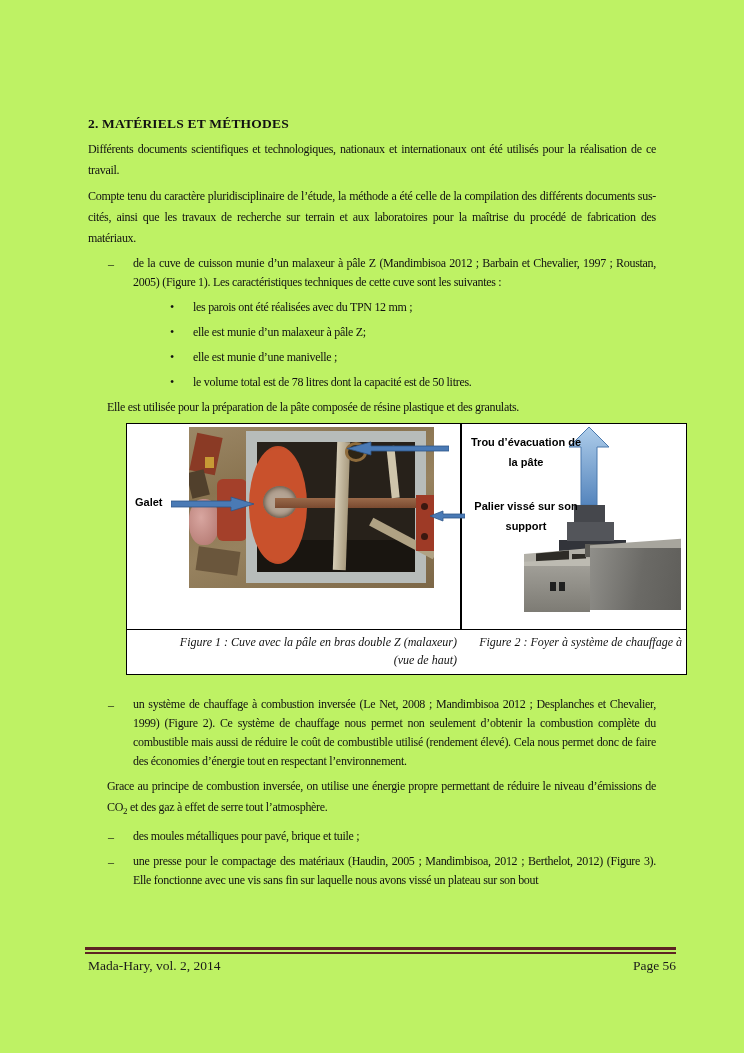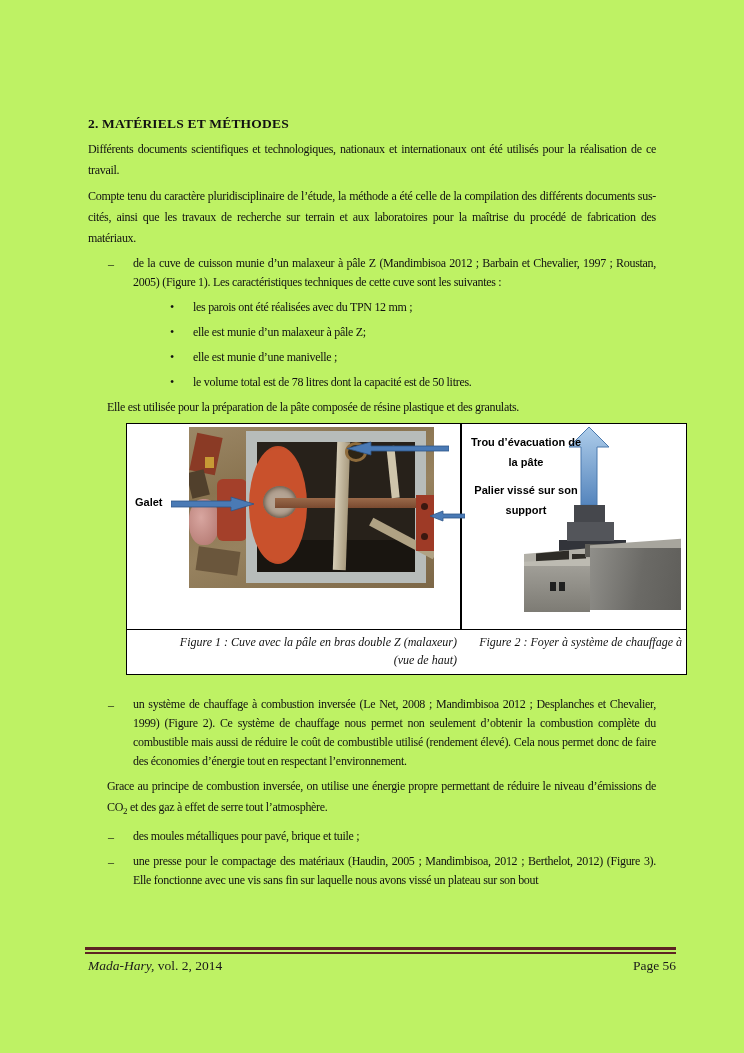--- a/index.html
+++ b/index.html
@@ -20,21 +20,21 @@
   .fig-table{position:relative;width:559px;margin:0 0 20px 38px;border:1.5px solid #000;background:#fff;}
   .fig-row1{position:relative;height:205px;}
   .vline{position:absolute;left:333px;top:0;bottom:0;width:1.5px;background:#000;z-index:1;}
   .fig-row2{display:flex;border-top:1.5px solid #000;}
   .cap{font-style:italic;font-size:12px;line-height:18px;text-align:right;padding:3px 4px 5px 4px;box-sizing:border-box;}
   .cap1{width:334px;}
   .cap2{flex:1;}
   .lbl{position:absolute;font-family:"Liberation Sans",sans-serif;font-weight:bold;font-size:11px;line-height:20px;color:#000;z-index:3;}
   .lbl-galet{left:8px;top:68px;}
   .lbl-trou{left:340px;top:8px;width:118px;text-align:center;}
-  .lbl-palier{left:337px;top:56px;width:124px;text-align:center;}
+  .lbl-palier{left:337px;top:72px;width:124px;text-align:center;}
   .arrow{position:absolute;z-index:2;}
   .arrow polygon{stroke:#2e5688;stroke-width:.8;}
   .arrow-galet{left:44px;top:72px;}
   .arrow-trou{left:219px;top:17px;}
   .arrow-palier{left:302px;top:86px;}
   .furnace-arrow{left:440px;top:3px;z-index:2;position:absolute;}
 
   
   .photo1{position:absolute;left:62px;top:3px;width:245px;height:161px;overflow:hidden;
     background:linear-gradient(160deg,#9b8766 0%,#8a7450 30%,#97825f 55%,#7c6747 100%);}
@@ -78,21 +78,21 @@
   .f-frontL{left:2px;top:64px;width:66px;height:46px;background:linear-gradient(180deg,#a09e97,#7d7b74);}
   .f-dot{width:6px;height:9px;background:#1f1f1f;}
   .f-dot1{left:26px;top:16px;} .f-dot2{left:35px;top:16px;}
 
   
   .footer{position:absolute;left:85px;top:947px;width:591px;}
   .rule1{height:3px;background:#5e2423;}
   .rule2{height:1.5px;background:#5e2423;margin-top:2px;}
   .footer-row{display:flex;justify-content:space-between;padding-top:4px;font-size:13.5px;color:#1a1a1a;}
   .footer-left{padding-left:3px;}
-  .journal-name{font-style:italic;}
+  .journal-name{}
 </style>
 </head>
 <body>
 
 <div class="page">
   <div class="content">
 
     <h1 class="title">2. MATÉRIELS ET MÉTHODES</h1>
 
     <p class="body just">Différents documents scientifiques et technologiques, nationaux et internationaux ont été utilisés pour la réalisation de ce travail.</p>

